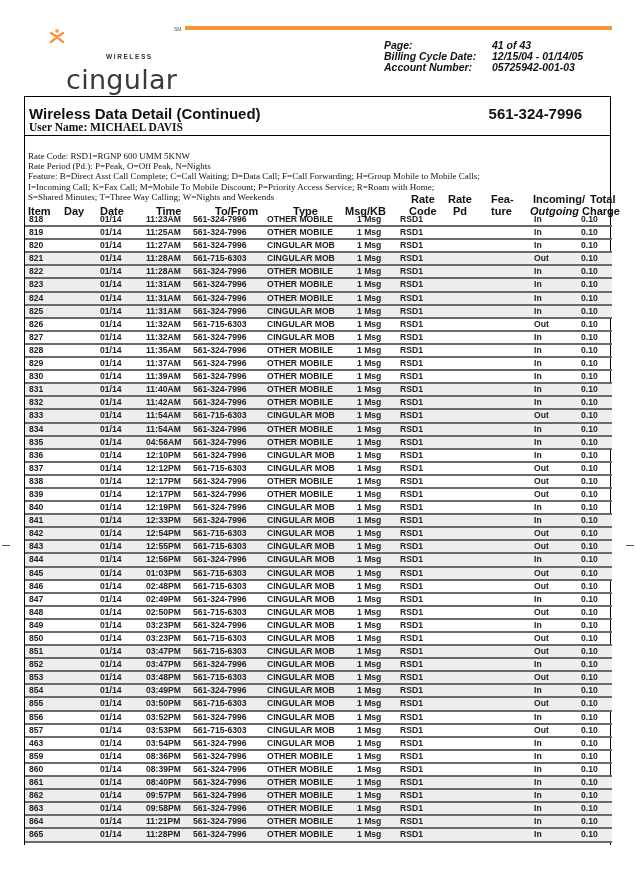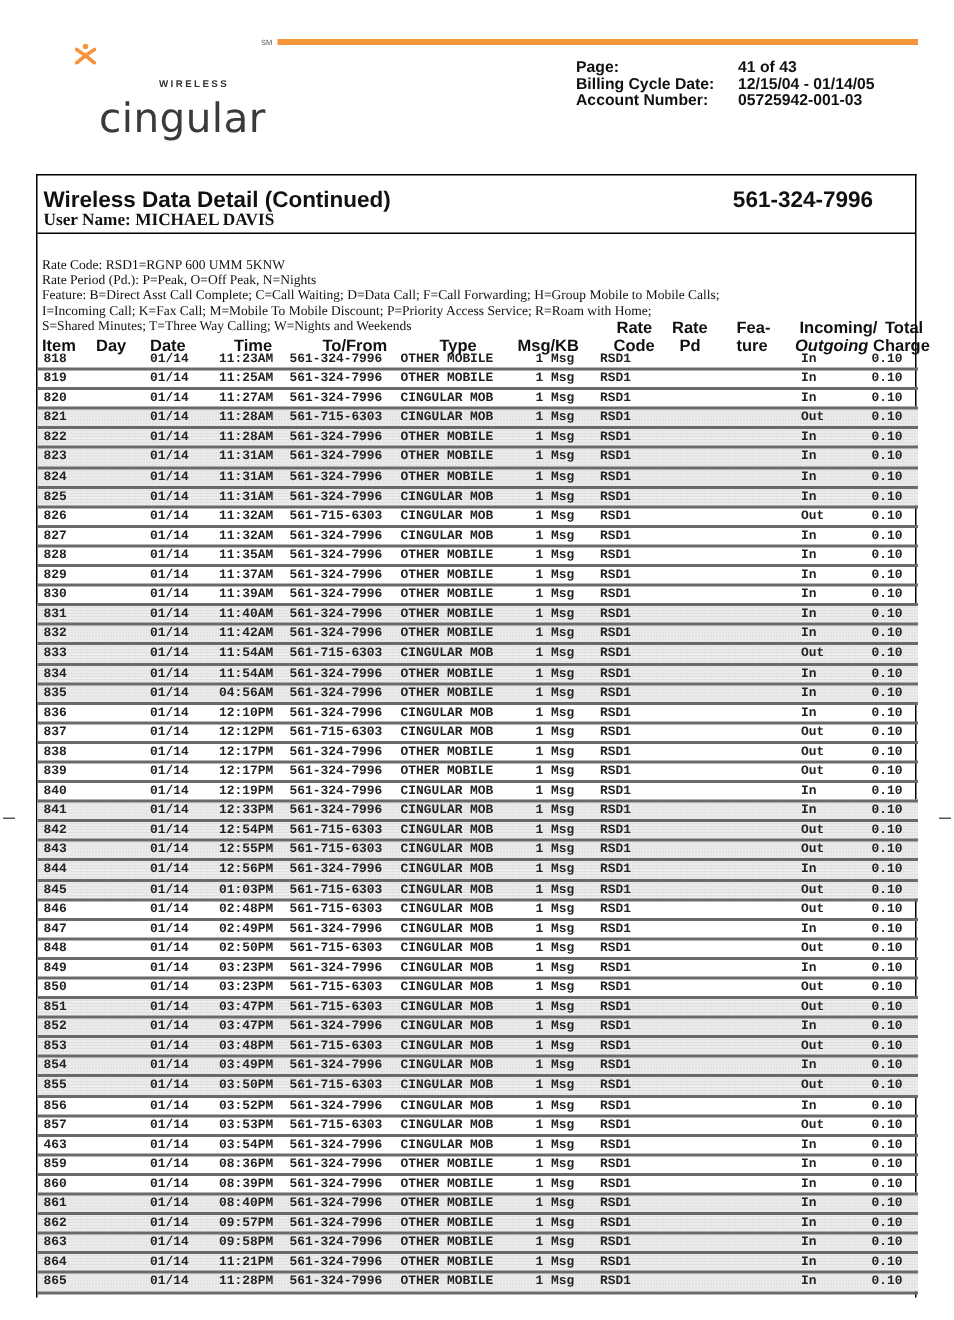--- a/index.html
+++ b/index.html
@@ -4,32 +4,32 @@
 <style>
   html, body { margin:0; padding:0; background:#ffffff; }
   body { width:636px; height:880px; position:relative; overflow:hidden; font-family:"Liberation Sans", sans-serif; color:#111; }
   .logo { position:absolute; left:50px; top:22px; width:140px; height:40px; }
   .logo-icon { position:absolute; left:0; top:7px; width:14px; height:14px; }
   .logo-text { position:absolute; left:16px; top:-2px; font-family:"DejaVu Sans", sans-serif; font-size:27px; color:#3a3a3a; letter-spacing:0.3px; line-height:30px;margin-top:45px; }
   .logo-tm { position:absolute; left:124px; top:4px; font-size:5px; color:#555; }
   .logo-sub { position:absolute; left:56px; top:31px; font-size:6.5px; font-weight:bold; letter-spacing:1.6px; color:#333; }
   .orange-bar { position:absolute; left:185px; top:26px; width:427px; height:4px; background:#f7953b; }
   .meta { position:absolute; left:384px; top:40px; font-size:10.5px; font-weight:bold; line-height:11px; }
-  .meta .row { display:flex; }
+  .meta .row { display:flex;font-style:italic; }
   .meta .lbl { width:108px; }
-  .frame { position:absolute; left:24px; top:96px; width:587px; height:749px; border:1px solid #000; border-bottom:none; box-sizing:border-box;margin-top:20px; }
+  .frame { position:absolute; left:24px; top:96px; width:587px; height:749px; border:1px solid #000; border-bottom:none; box-sizing:border-box; }
   .title-block { position:absolute; left:0; top:0; width:585px; height:38px; border-bottom:1px solid #000; }
   .title { position:absolute; left:4px; top:8px; font-size:15px; font-weight:bold; }
   .phone { position:absolute; right:28px; top:8px; font-size:15px; font-weight:bold; }
   .username { position:absolute; left:4px; top:24px; font-family:"Liberation Serif", serif; font-size:11.5px; font-weight:bold; }
   .legend { position:absolute; left:3px; top:54px; font-family:"Liberation Serif", serif; font-size:9px; line-height:10.2px; }
   .thead { position:absolute; left:0; top:96px; width:585px; height:24px; font-size:11px; font-weight:bold; line-height:12px; }
   .thead div { position:absolute; }
   .tbody { position:absolute; left:0; top:117px; width:587px; }
-  .tr { position:relative; height:11.1px; border-top:2px solid #6a6a6a; font-family:Liberation Mono, monospace; font-size:8.6px; font-weight:bold; line-height:11px; color:#222; }
+  .tr { position:relative; height:11.1px; border-top:2px solid #6a6a6a; font-family:Liberation Sans, sans-serif; font-size:8.6px; font-weight:bold; line-height:11px; color:#222; }
   .tr:first-child { border-top:none; }
   .tr.shaded { background-color:#eeeeee; background-image:radial-gradient(#d4d4d4 0.6px, transparent 0.7px); background-size:2px 2px; }
   .tr span { position:absolute; top:0; white-space:pre; }
   .c-item { left:4px; } .c-date { left:75px; } .c-time { left:121px; } .c-tofrom { left:168px; }
   .c-type { left:242px; } .c-msg { left:332px; } .c-rate { left:375px; } .c-io { left:509px; } .c-chg { left:556px; }
   .bottom-rule { position:absolute; left:0; width:587px; height:2px; background:#6a6a6a; }
   .tick { position:absolute; top:545px; width:8px; height:1px; background:#555; }
 </style>
 </head>
 <body>

